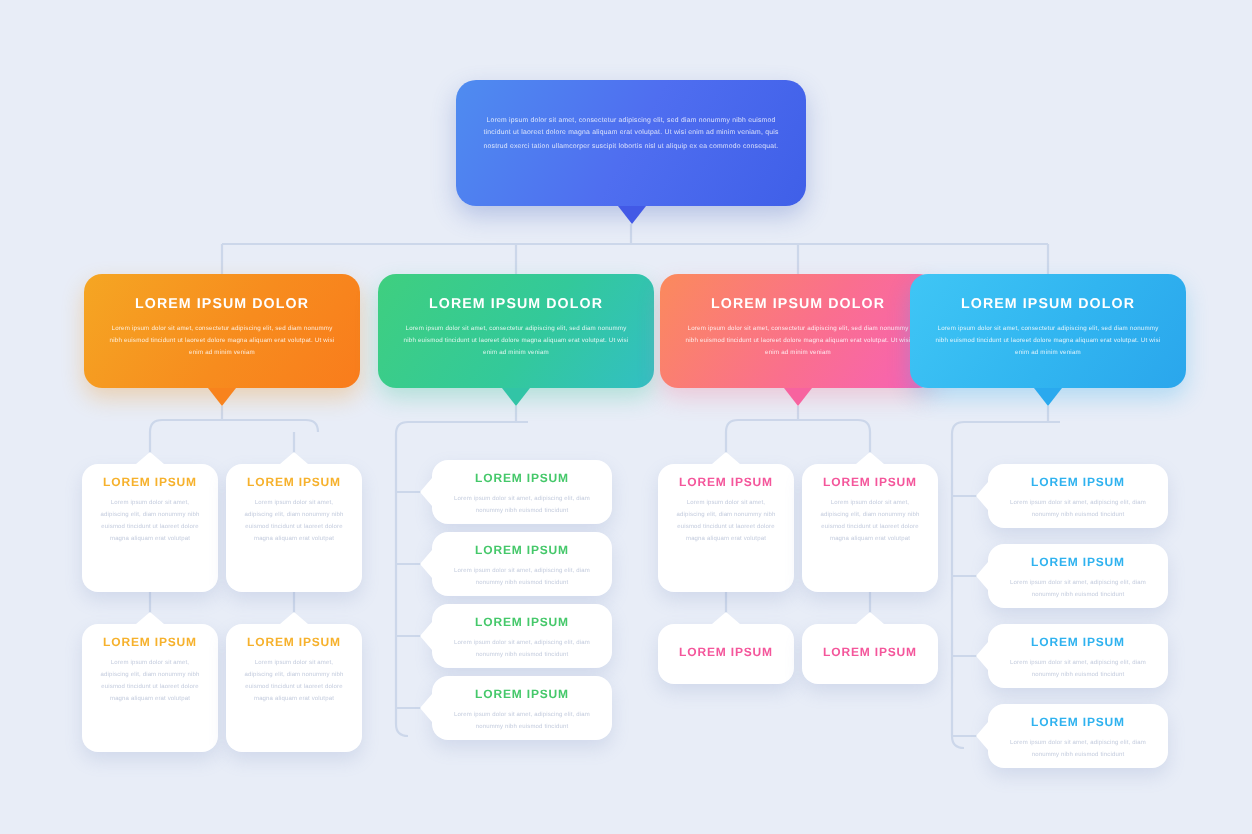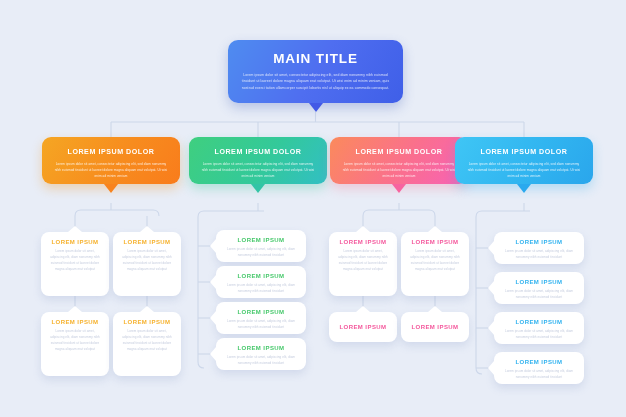--- a/index.html
+++ b/index.html
@@ -37,21 +37,21 @@
     text-align:center;
   }
   .tail-down {
     position:absolute; left:50%; margin-left:-7px; bottom:-9px;
     width:0; height:0;
     border-left:7px solid transparent; border-right:7px solid transparent;
   }
 
   
   .lvl2 {
-    top:137px; width:138px; height:47px;
+    top:137px; width:138px; height:57px;
     border-radius:9px; padding:11px 11px 0 11px; text-align:center;
   }
   .lvl2 .t { color:#fff; font-size:7.1px; font-weight:bold; letter-spacing:.55px; }
   .lvl2 .b {
     margin-top:5px; color:rgba(255,255,255,.84);
     font-size:3.1px; line-height:1.95; letter-spacing:.1px;
   }
   #lvl2-0 { left:42px;  background:linear-gradient(125deg,#f5a623 0%,#f78c1e 55%,#f97c1c 100%); box-shadow:0 5px 11px rgba(235,150,40,.32); }
   #lvl2-1 { left:189px; background:linear-gradient(125deg,#3fcf7f 0%,#33c99a 55%,#32bfc4 100%); box-shadow:0 5px 11px rgba(55,195,150,.30); }
   #lvl2-2 { left:330px; background:linear-gradient(125deg,#fb8a5c 0%,#fa6f8e 55%,#f761b8 100%); box-shadow:0 5px 11px rgba(245,120,150,.30); }
@@ -130,21 +130,20 @@
       <path d="M524 203 L524 211"></path>
       <path d="M530 211 L482 211 Q476 211 476 217 L476 368 Q476 374 482 374"></path>
       <path d="M476 248 L494 248"></path>
       <path d="M476 288 L494 288"></path>
       <path d="M476 328 L494 328"></path>
       <path d="M476 368 L494 368"></path>
     </g>
   </svg>
 
   <div class="bubble" id="main-node">
-    <div class="t">MAIN TITLE</div>
     <div class="b">Lorem ipsum dolor sit amet, consectetur adipiscing elit, sed diam nonummy nibh euismod tincidunt ut laoreet dolore magna aliquam erat volutpat. Ut wisi enim ad minim veniam, quis nostrud exerci tation ullamcorper suscipit lobortis nisl ut aliquip ex ea commodo consequat.</div>
     <div class="tail-down" style="border-top:9px solid #4259e6;"></div>
   </div>
 
   <div class="bubble lvl2" id="lvl2-0">
     <div class="t">LOREM IPSUM DOLOR</div>
     <div class="b">Lorem ipsum dolor sit amet, consectetur adipiscing elit, sed diam nonummy nibh euismod tincidunt ut laoreet dolore magna aliquam erat volutpat. Ut wisi enim ad minim veniam</div>
     <div class="tail-down" style="border-top:9px solid #f8831d;"></div>
   </div>
 

